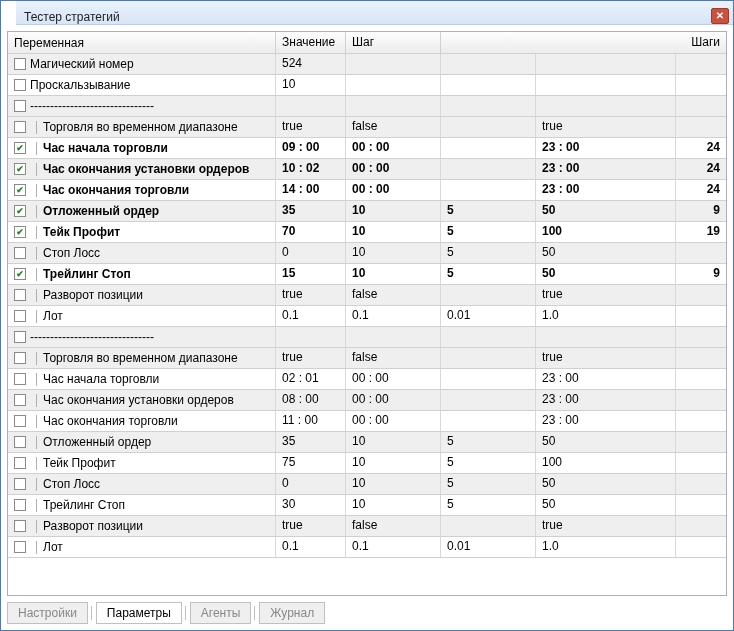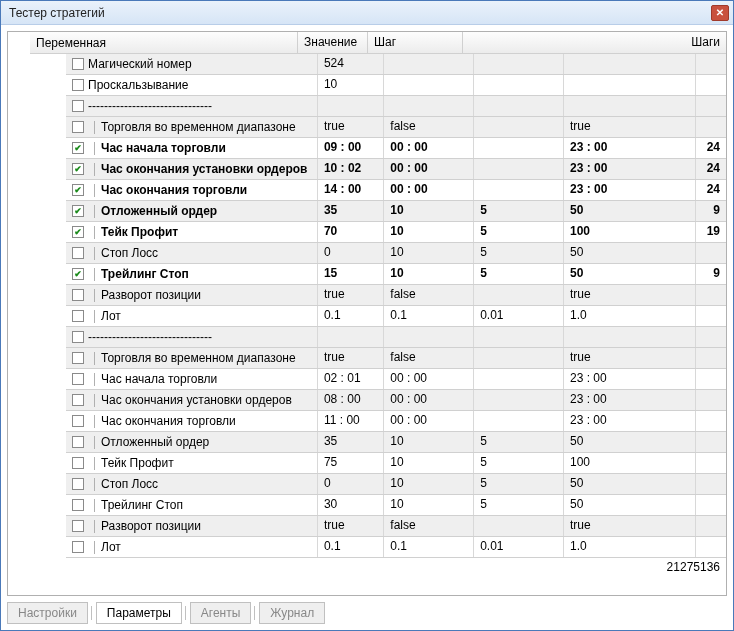--- a/index.html
+++ b/index.html
@@ -16,58 +16,58 @@
     border: 1px solid #4a79b9;
     background: #fff;
     display: flex;
     flex-direction: column;
   }
   .titlebar {
     height: 24px;
     background: linear-gradient(#eaf2fb, #d6e5f6);
     border-bottom: 1px solid #b8cde8;
     display: flex;
-    align-items: center;
+    align-items: flex-end;
     padding: 0 4px 0 8px;
     color: #222;
+    margin-left: 15px;
   }
   .titlebar-title { flex: 1; }
   .close-btn {
     width: 18px; height: 16px;
     background: #c9513e;
     border: 1px solid #a03a2b;
     border-radius: 2px;
     color: #fff;
     display: flex; align-items: center; justify-content: center;
     font-size: 10px;
     font-weight: bold;
     line-height: 1;
   }
   .grid-wrap {
     flex: 1;
     margin: 6px;
     border: 1px solid #b0b0b0;
     display: flex;
     flex-direction: column;
-    padding-left: 22px;
   }
   .header-row, .drow, .footer-row {
     display: flex;
     border-bottom: 1px solid #d0d0d0;
   }
   .header-row {
     background: linear-gradient(#fdfdfd, #ececec);
     font-weight: normal;
     height: 22px;
   }
   .header-row .cell {
     border-right: 1px solid #d0d0d0;
     padding: 3px 6px;
   }
-  .drow { height: 21px; margin-left: 36px; }
+  .drow { height: 21px; }
   .drow.alt { background: #efefef; }
   .drow .cell {
     border-right: 1px solid #d8d8d8;
     padding: 2px 6px;
     white-space: nowrap;
     overflow: hidden;
   }
   .cell:last-child { border-right: none; }
   .drow.bold { font-weight: bold; }
   .col-var   { width: 268px; display: flex; align-items: center; }
@@ -428,23 +428,20 @@
             <span>Лот</span>
           </div>
           <div class="cell col-val">0.1</div>
           <div class="cell col-start">0.1</div>
           <div class="cell col-step">0.01</div>
           <div class="cell col-stop">1.0</div>
           <div class="cell col-steps"></div>
         </div>
       </div>
 
-    <div class="footer-row">
-      <div class="cell">21275136</div>
-    </div>
 
   </div>
 
   <div class="tabs" id="tabs-container">
       <div class="tab">Настройки</div>
       <div class="tab-sep"></div>
       <div class="tab active">Параметры</div>
       <div class="tab-sep"></div>
       <div class="tab">Агенты</div>
       <div class="tab-sep"></div>

